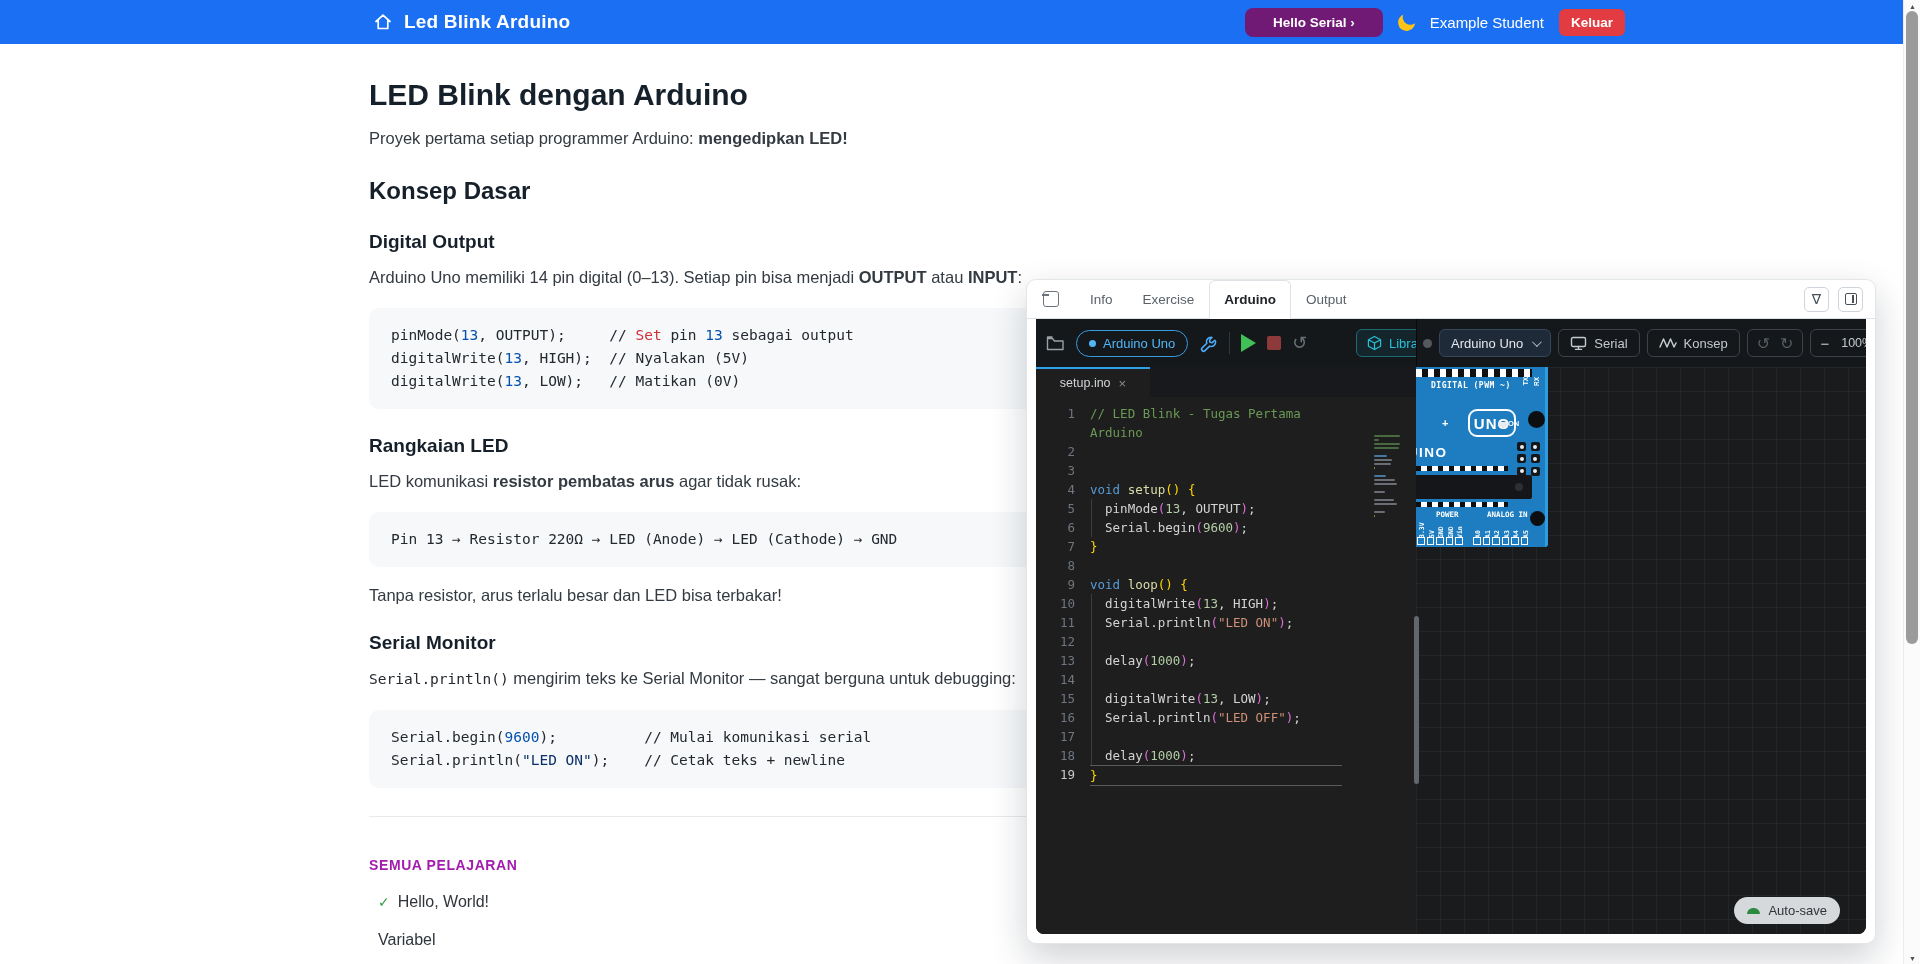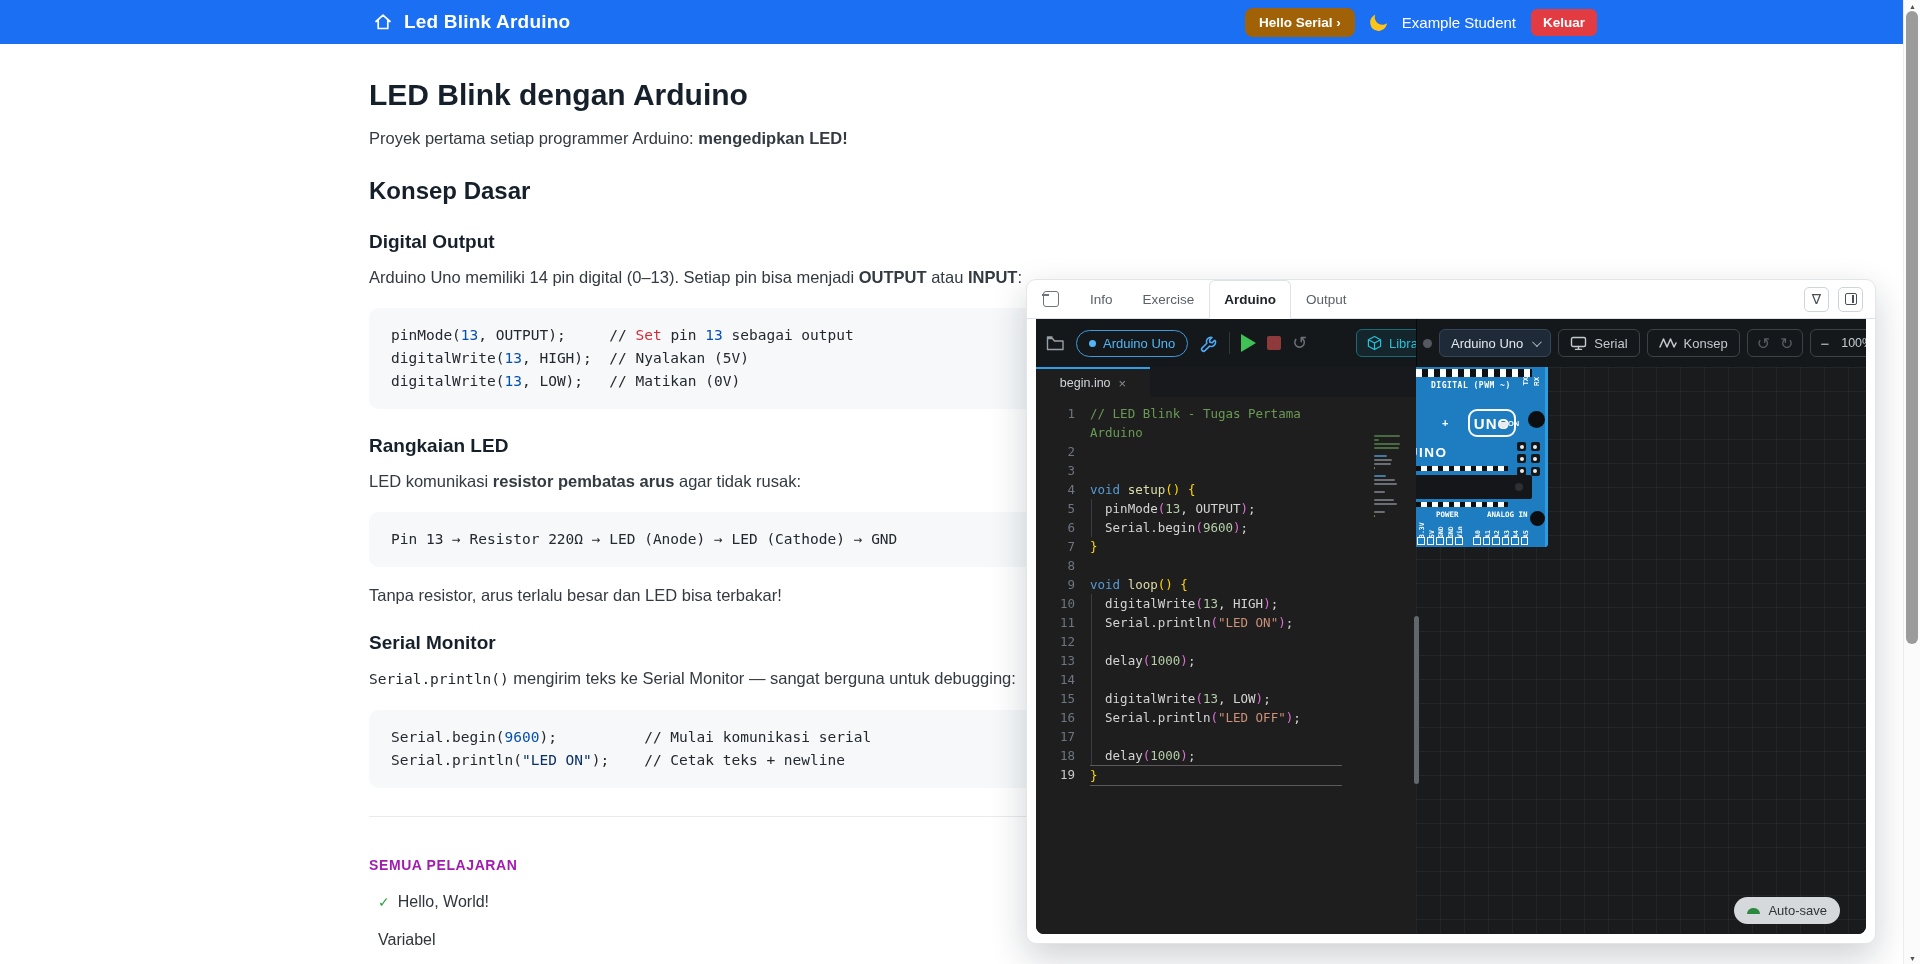--- a/index.html
+++ b/index.html
@@ -4,21 +4,21 @@
 <style>
   *{margin:0;padding:0;box-sizing:border-box;}
   html,body{width:1920px;height:964px;}
   body{position:relative;overflow:hidden;background:#fff;font-family:"Liberation Sans",sans-serif;}
 
   
   .header{position:absolute;left:0;top:0;right:0;height:44px;background:#1a6ff3;display:flex;align-items:center;z-index:20;}
   .hdr-left{display:flex;align-items:center;gap:11px;margin-left:373px;}
   .hdr-title{color:#fff;font-size:19px;font-weight:bold;letter-spacing:.2px;}
   .hdr-right{position:absolute;left:1245px;display:flex;align-items:center;gap:15px;}
-  .cta-btn{background:#a16207;color:#fff;font-size:13.5px;font-weight:bold;padding:7px 14px;border-radius:8px;cursor:pointer;}
+  .cta-btn{background:#701a75;color:#fff;font-size:13.5px;font-weight:bold;padding:7px 28px;border-radius:8px;cursor:pointer;}
   .moon{width:17px;height:17px;border-radius:50%;box-shadow:inset 5px -4px 0 1px #fcc419;transform:rotate(-15deg);cursor:pointer;}
   .hdr-user{color:#fff;font-size:15px;}
   .logout-btn{background:#e23c42;color:#fff;font-size:13.5px;font-weight:bold;padding:6px 12px;border-radius:6px;cursor:pointer;}
 
   
   .doc{position:absolute;left:369px;top:44px;width:1010px;color:#24292f;}
   .doc h1{margin-top:32px;font-size:30px;line-height:38px;color:#16202b;}
   .p{margin-top:14px;font-size:16.5px;line-height:21px;color:#333a41;}
   .doc h2{margin-top:28px;font-size:24px;color:#16202b;}
   .doc h3{margin-top:26px;font-size:19px;color:#16202b;}
@@ -268,21 +268,21 @@
 
         </span>
       </div>
     </div>
 
     <div class="ide-body">
 
       <div class="editor">
         <div class="tabstrip">
           <div class="etab">
-            <span>begin.ino</span>
+            <span>setup.ino</span>
             <span class="x">×</span>
           </div>
         </div>
         <div class="ecode">
           <div>
               <div class="row">
               <span class="ln">1</span>
               <span class="code"><span class="tk-cm">// LED Blink - Tugas Pertama Arduino</span></span>
             </div>
               <div class="row">

